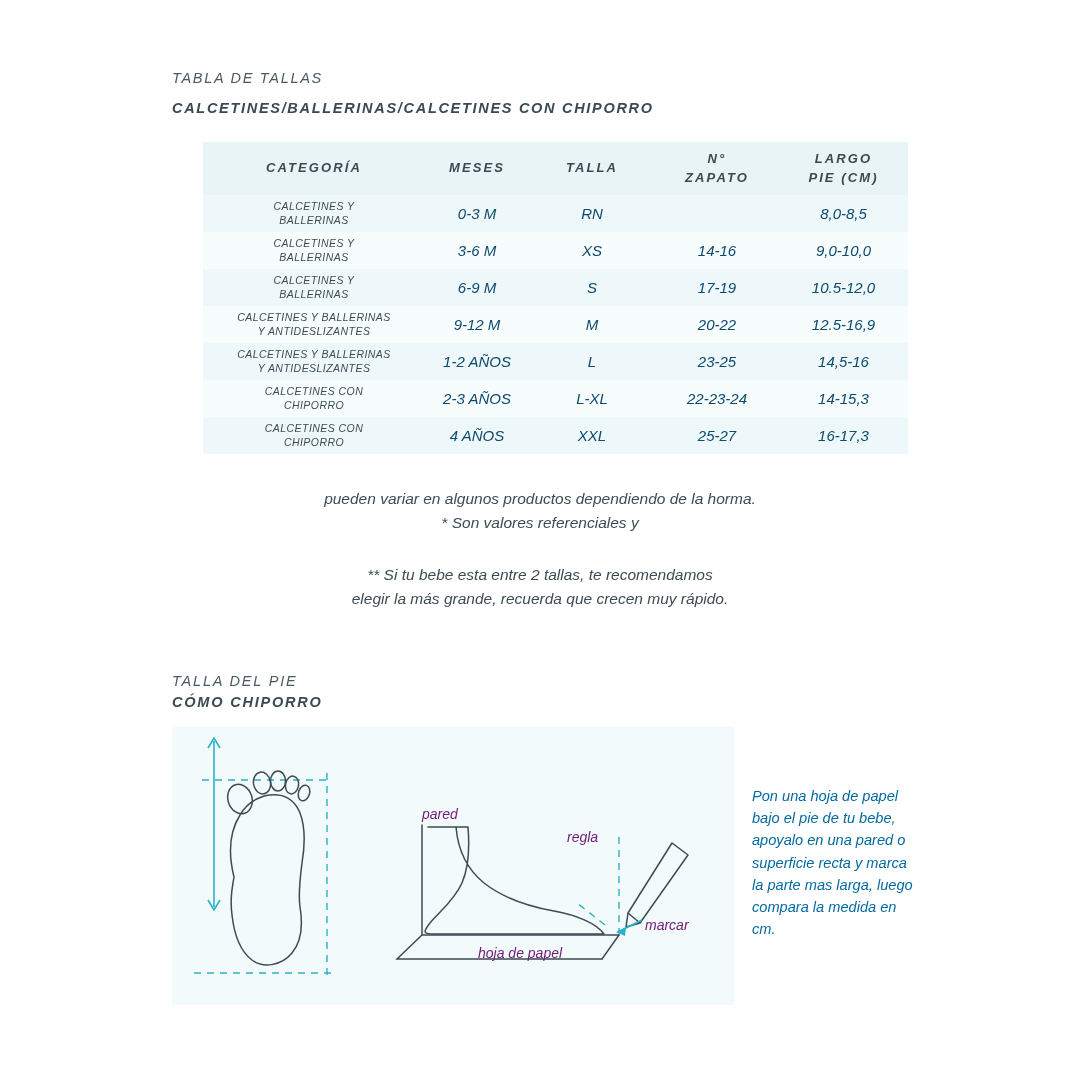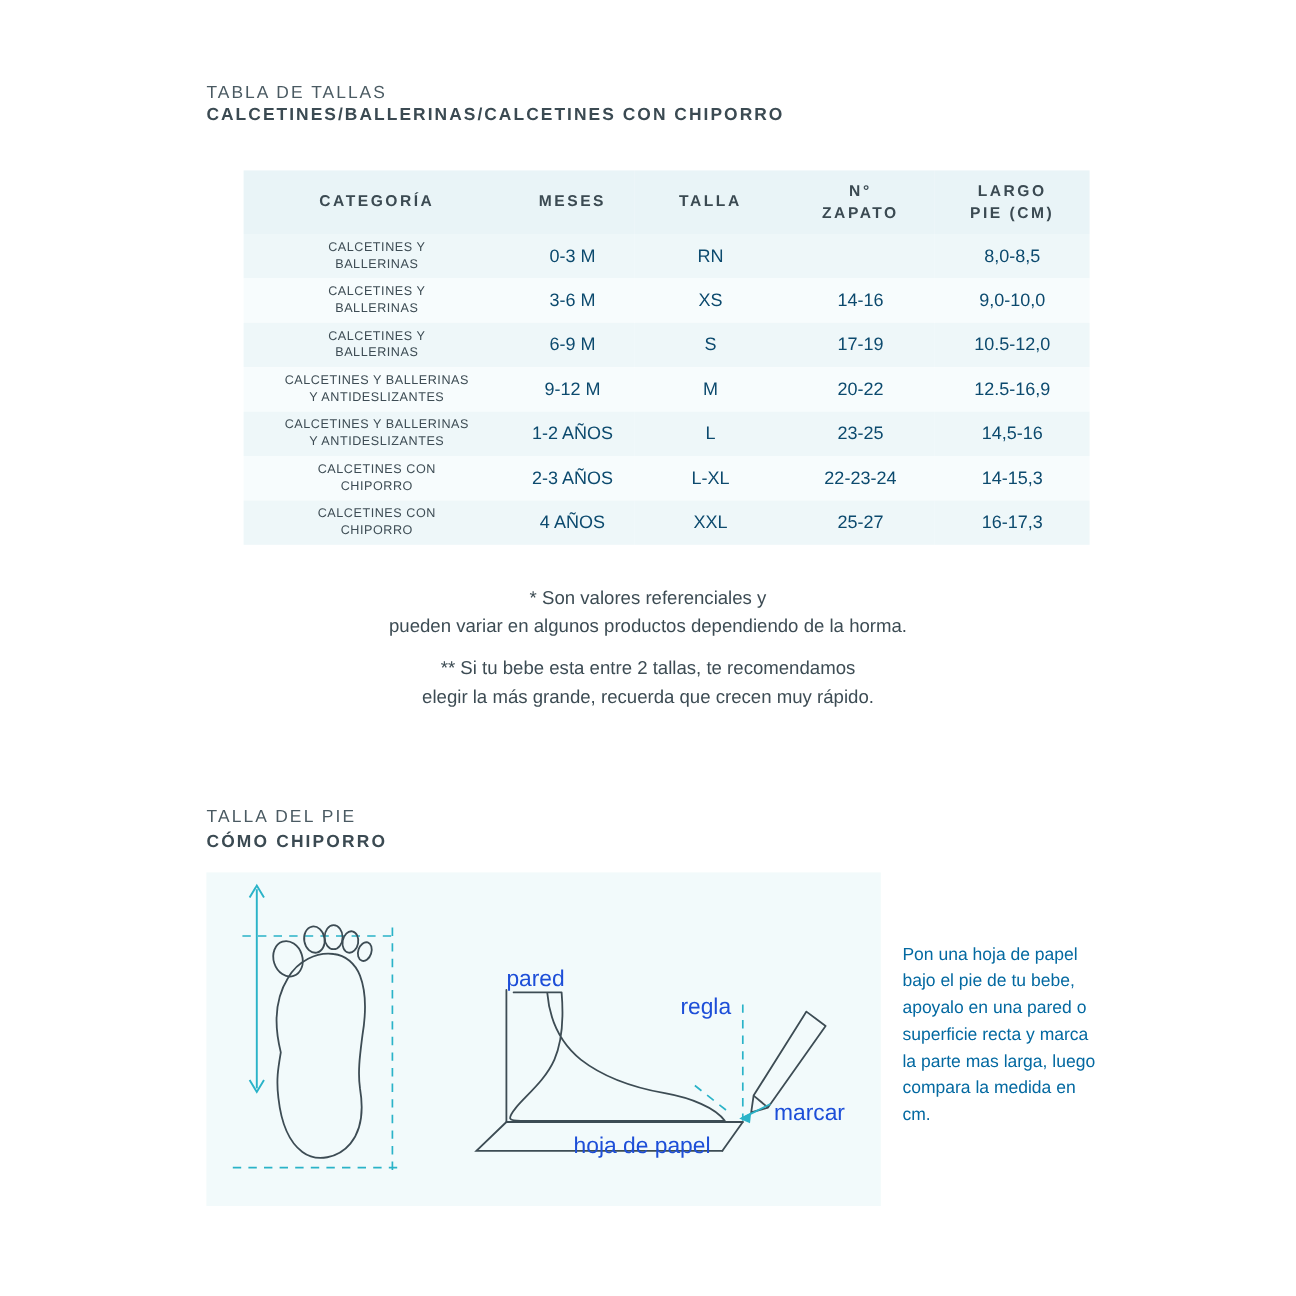--- a/index.html
+++ b/index.html
@@ -11,40 +11,41 @@
     height: 1080px;
     background: #ffffff;
     font-family: "Liberation Sans", sans-serif;
     color: #3c4a52;
     overflow: hidden;
   }
   .page {
     position: relative;
     width: 1080px;
     height: 1080px;
+    font-style: italic;
   }
 
   
   .table-title {
     position: absolute;
     left: 172px;
     top: 70px;
     letter-spacing: 1.4px;
   }
   .table-title .line1 {
     font-size: 14.5px;
     color: #4a5a62;
     letter-spacing: 1.7px;
   }
   .table-title .line2 {
     font-size: 14.5px;
     font-weight: bold;
     color: #3b4a52;
     letter-spacing: 1.7px;
-    margin-top: 2px;
+    margin-top: 14px;
   }
 
   table.sizes {
     position: absolute;
     left: 203px;
     top: 142px;
     width: 705px;
     border-collapse: collapse;
     table-layout: fixed;
   }
@@ -87,21 +88,21 @@
   .notes {
     position: absolute;
     left: 0;
     top: 487px;
     width: 1080px;
     text-align: center;
     font-size: 15.5px;
     color: #3d4c54;
     line-height: 1.55;
   }
-  .notes .blk2 { margin-top: 11px; }
+  .notes .blk2 { margin-top: 28px; }
 
   
   .foot-title {
     position: absolute;
     left: 172px;
     top: 673px;
     letter-spacing: 1.5px;
   }
   .foot-title .line1 {
     font-size: 14.5px;
@@ -138,22 +139,22 @@
     left: 752px;
     top: 785px;
     width: 170px;
     font-size: 14.6px;
     line-height: 1.52;
     color: #0369a1;
   }
 
   .lbl {
     position: absolute;
-    font-size: 19px;
-    color: #1d4ed8;
+    font-size: 14px;
+    color: #701a75;
     white-space: nowrap;
     text-align: right;
   }
   .lbl-pared { left: 422px; top: 806px; }
   .lbl-regla { left: 567px; top: 829px; }
   .lbl-hoja  { left: 478px; top: 945px; }
   .lbl-marcar{ left: 645px; top: 917px; }
 </style>
 </head>
 <body>
@@ -257,22 +258,22 @@
         <td>4 AÑOS</td>
         <td>XXL</td>
         <td>25-27</td>
         <td>16-17,3</td>
       </tr>
     </tbody>
   </table>
 
   <div class="notes">
     <div class="blk1">
+      <div>pueden variar en algunos productos dependiendo de la horma.</div>
       <div>* Son valores referenciales y</div>
-      <div>pueden variar en algunos productos dependiendo de la horma.</div>
     </div>
     <div class="blk2">
       <div>** Si tu bebe esta entre 2 tallas, te recomendamos</div>
       <div>elegir la más grande, recuerda que crecen muy rápido.</div>
     </div>
   </div>
 
   <div class="foot-title">
     <div class="line1">TALLA DEL PIE</div>
     <div class="line2">CÓMO CHIPORRO</div>

